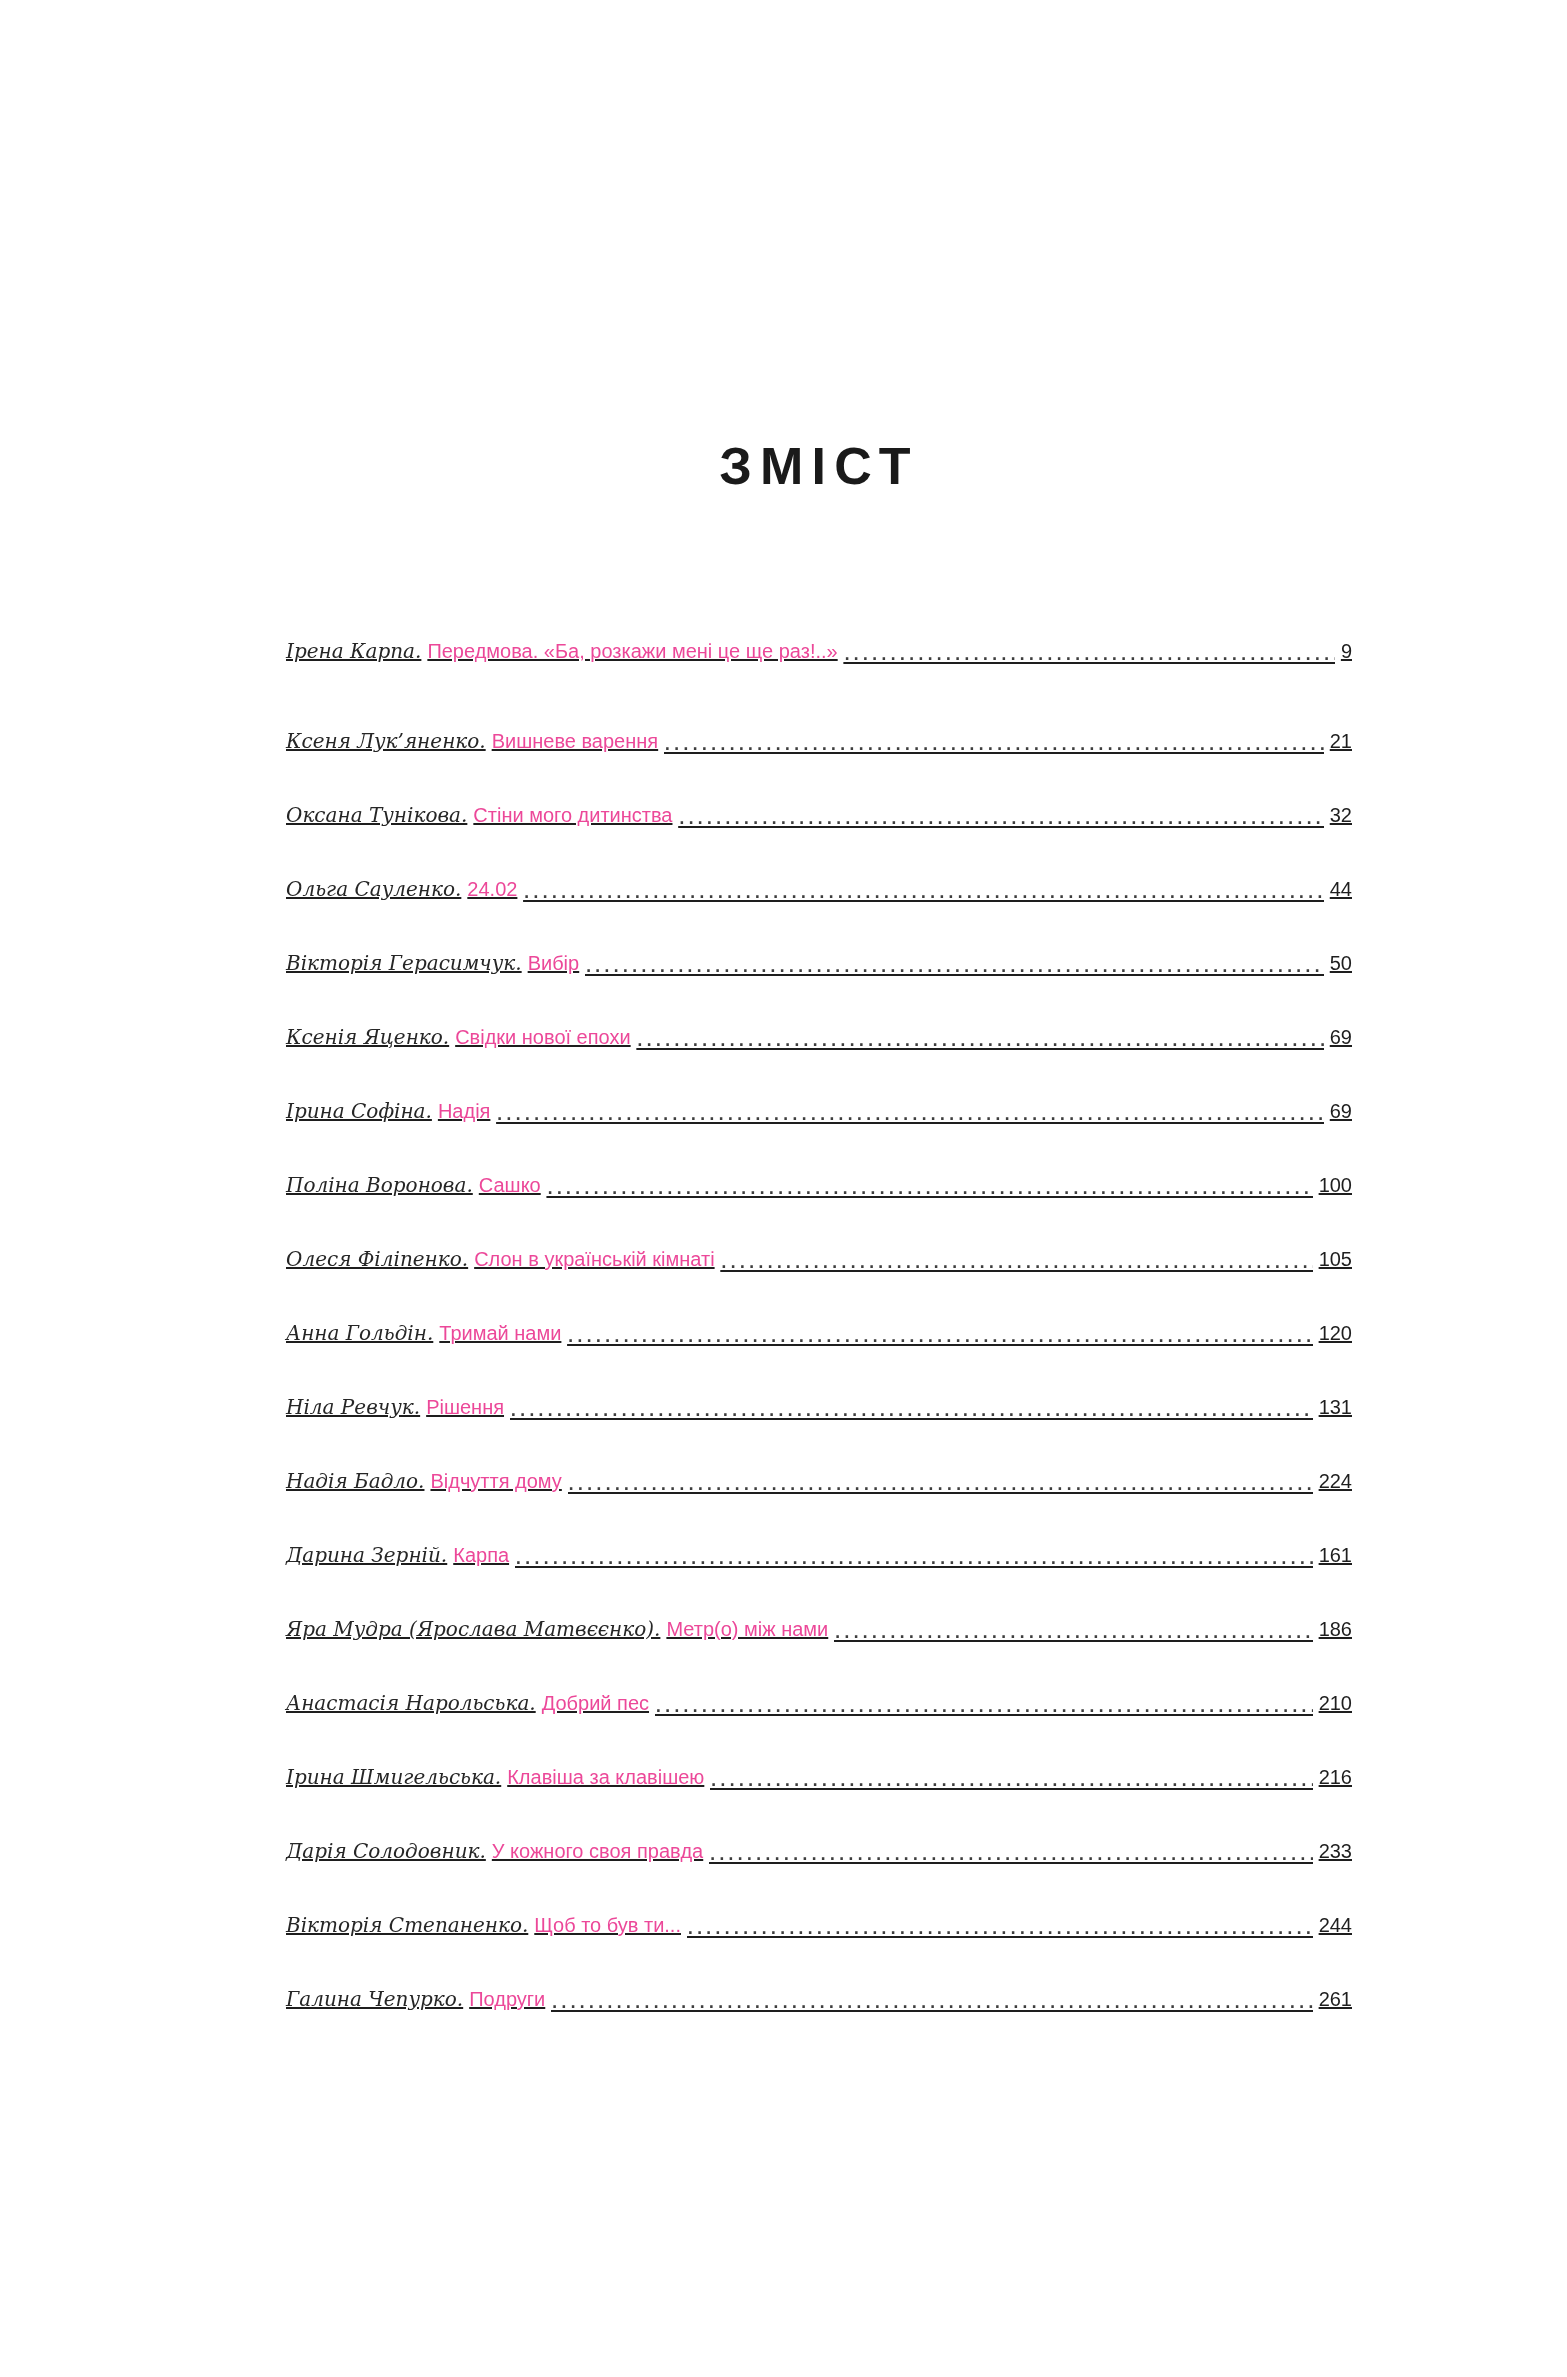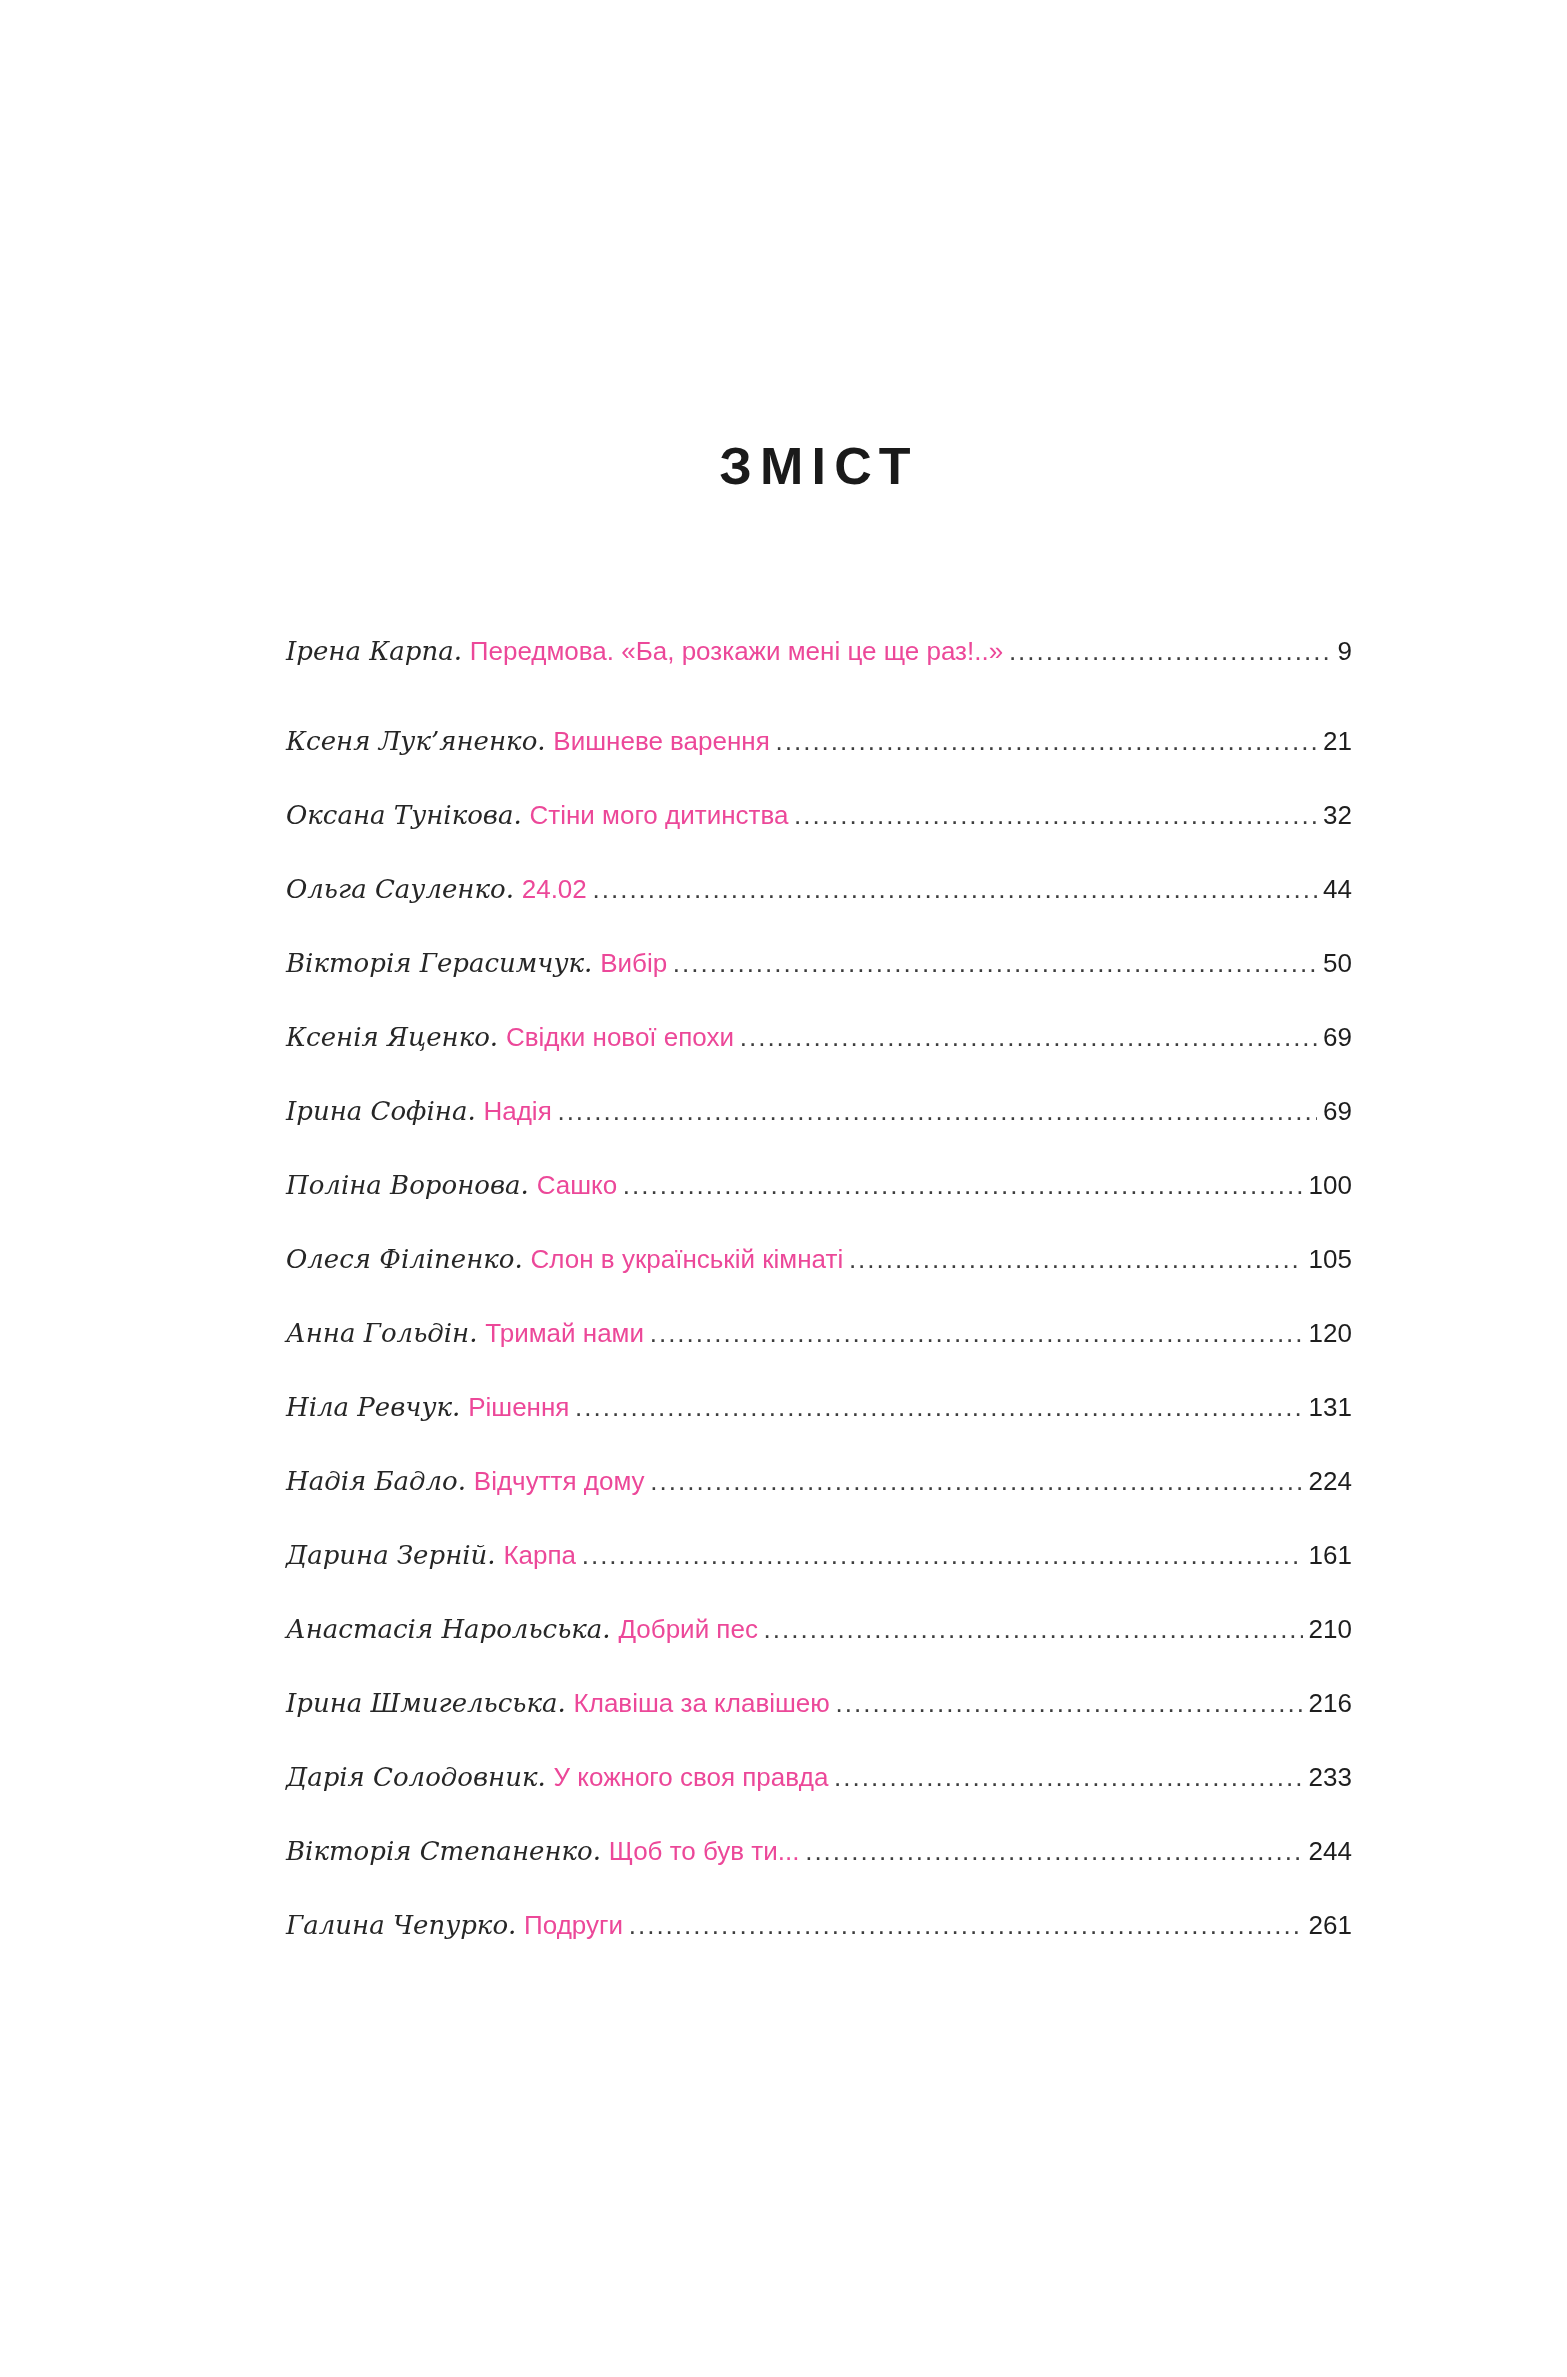--- a/index.html
+++ b/index.html
@@ -30,23 +30,24 @@
     line-height:54px;
     letter-spacing:8.2px;
     color:#1a1a1a;
   }
   .entries{
     margin-top:140px;
   }
   .entry{
     display:flex;
     align-items:center;
-    font-size:26px;
+    font-size:20px;
     line-height:36px;
     margin-bottom:38px;
+    text-decoration:underline;
   }
   .entry.preface{
     margin-bottom:54px;
   }
   .entry .author{
     font-family:"DejaVu Serif","Liberation Serif",serif;
     font-style:italic;
     color:#262626;
     white-space:nowrap;
     margin-right:0.30em;
@@ -156,20 +157,26 @@
           <span class="leader"></span>
           <span class="pagenum">224</span>
         </div>
         <div class="entry">
           <span class="author">Дарина Зерній.</span>
           <span class="work">Карпа</span>
           <span class="leader"></span>
           <span class="pagenum">161</span>
         </div>
         <div class="entry">
+          <span class="author">Яра Мудра (Ярослава Матвєєнко).</span>
+          <span class="work">Метр(о) між нами</span>
+          <span class="leader"></span>
+          <span class="pagenum">186</span>
+        </div>
+        <div class="entry">
           <span class="author">Анастасія Нарольська.</span>
           <span class="work">Добрий пес</span>
           <span class="leader"></span>
           <span class="pagenum">210</span>
         </div>
         <div class="entry">
           <span class="author">Ірина Шмигельська.</span>
           <span class="work">Клавіша за клавішею</span>
           <span class="leader"></span>
           <span class="pagenum">216</span>

